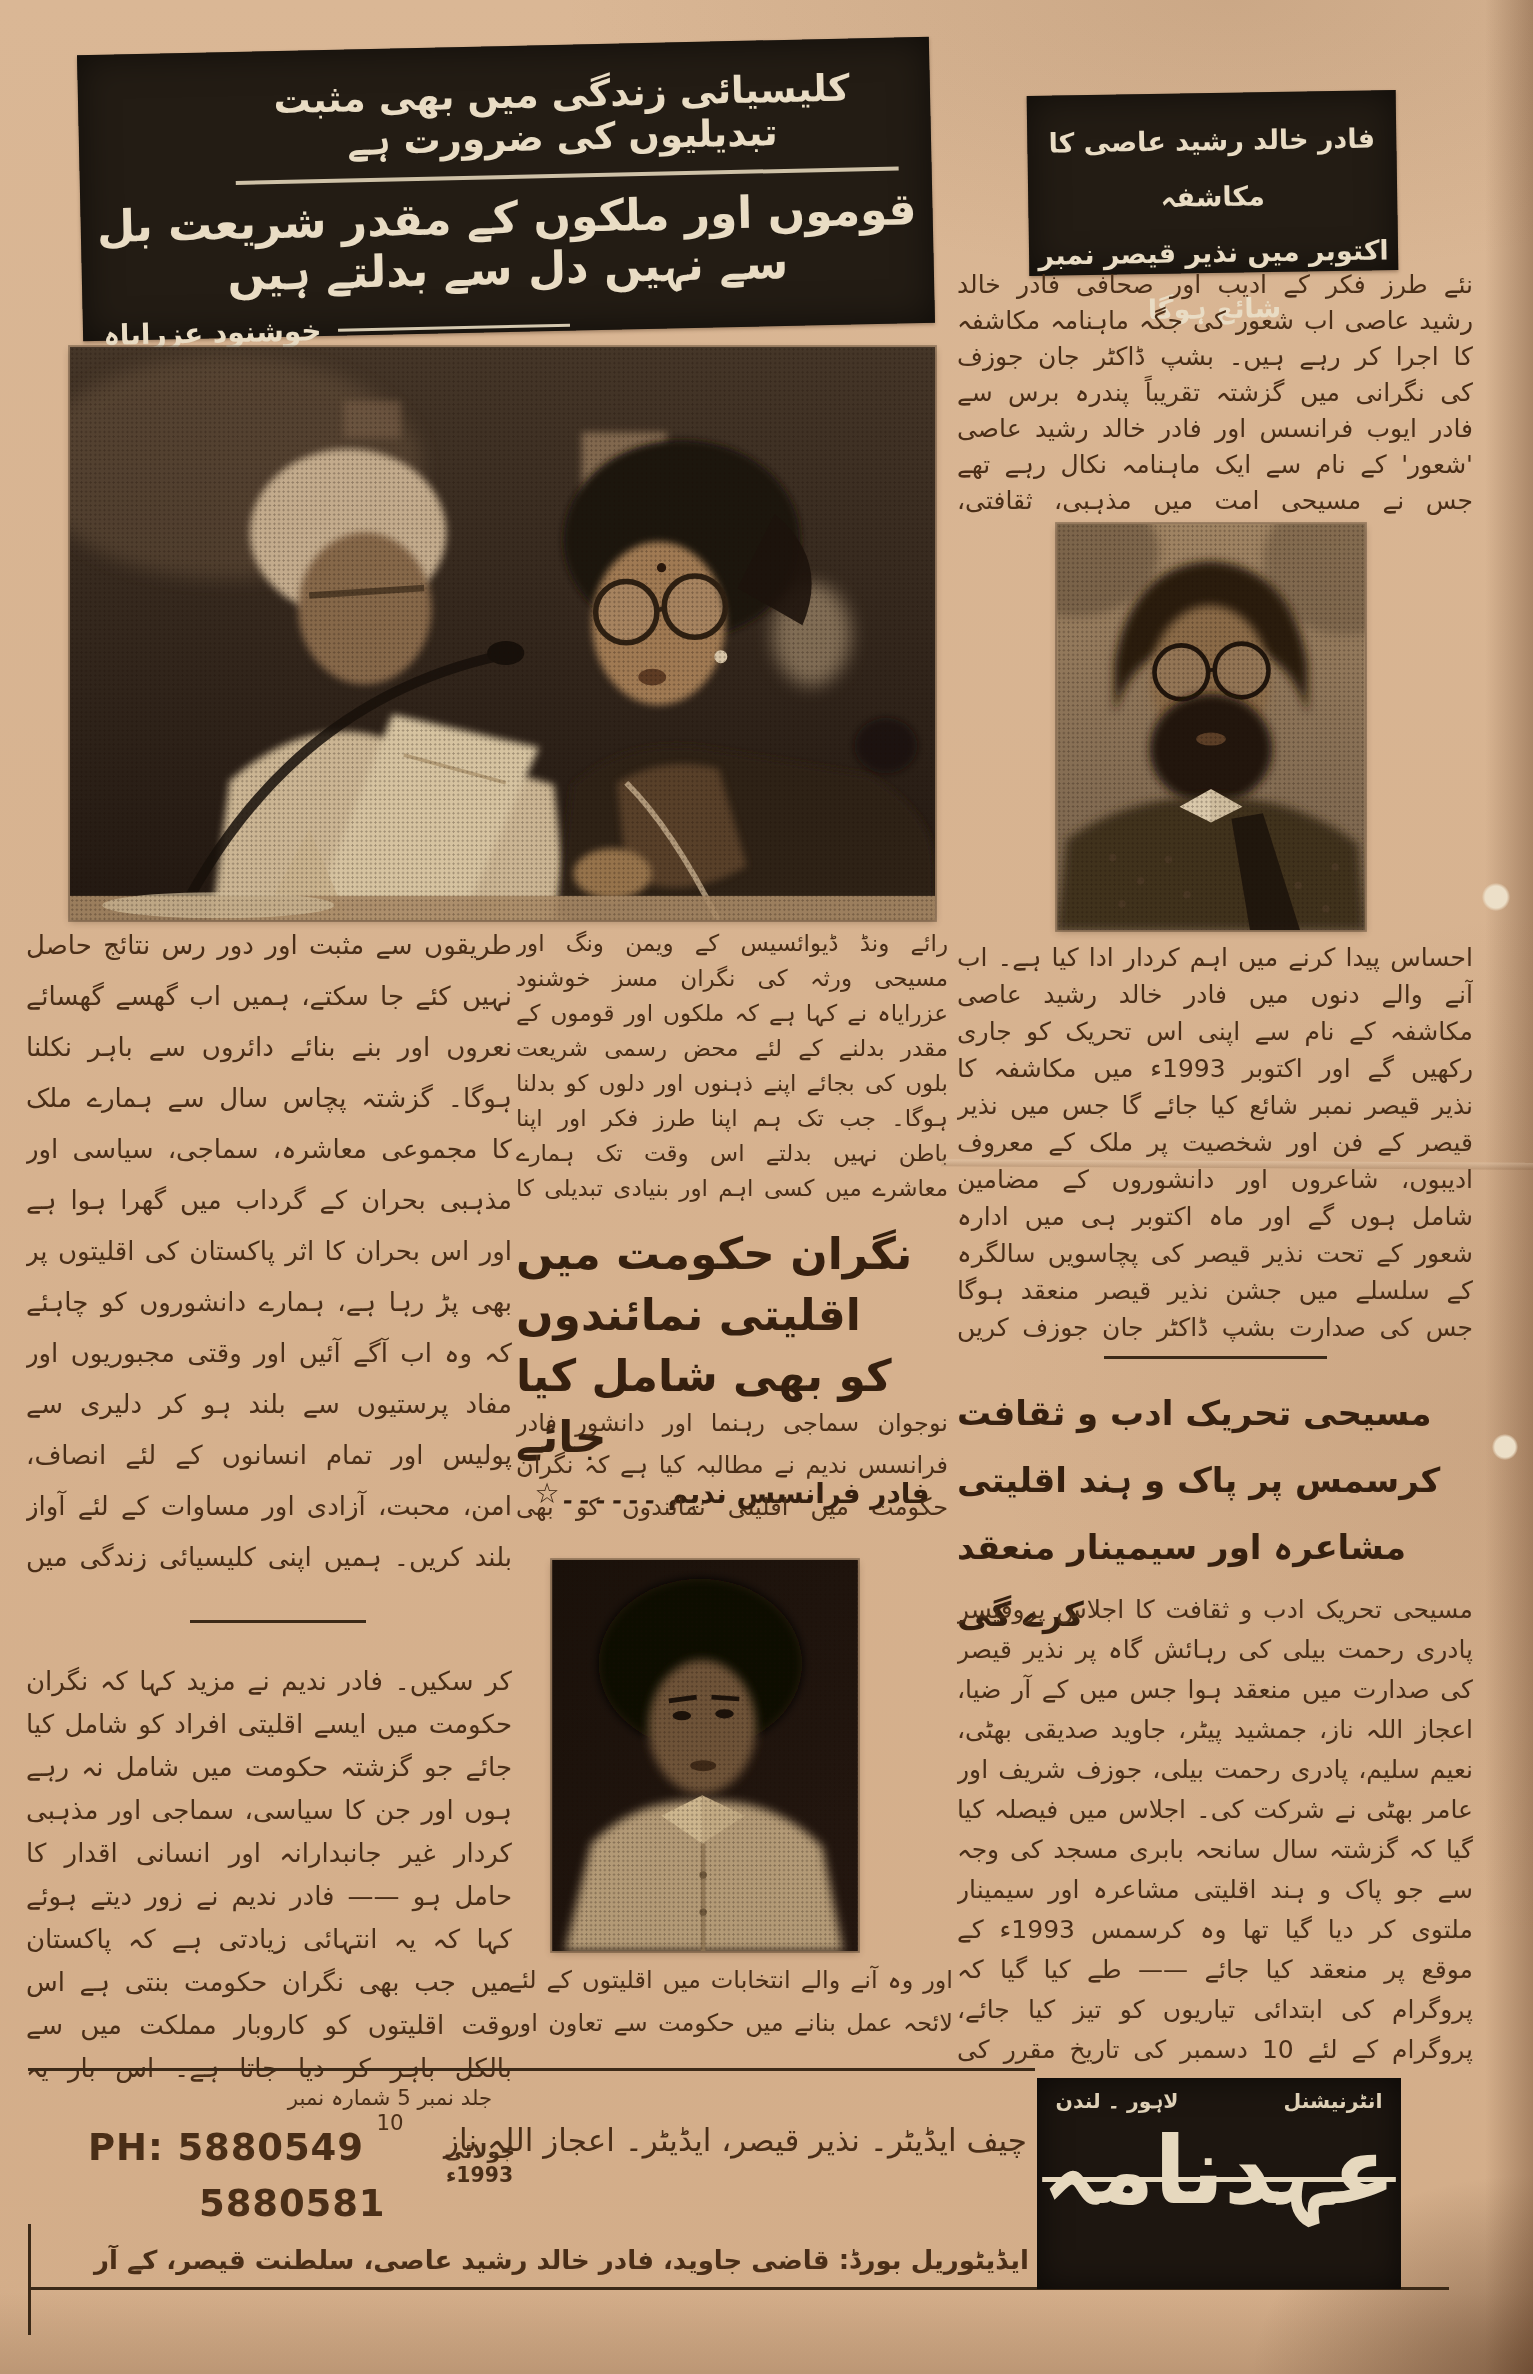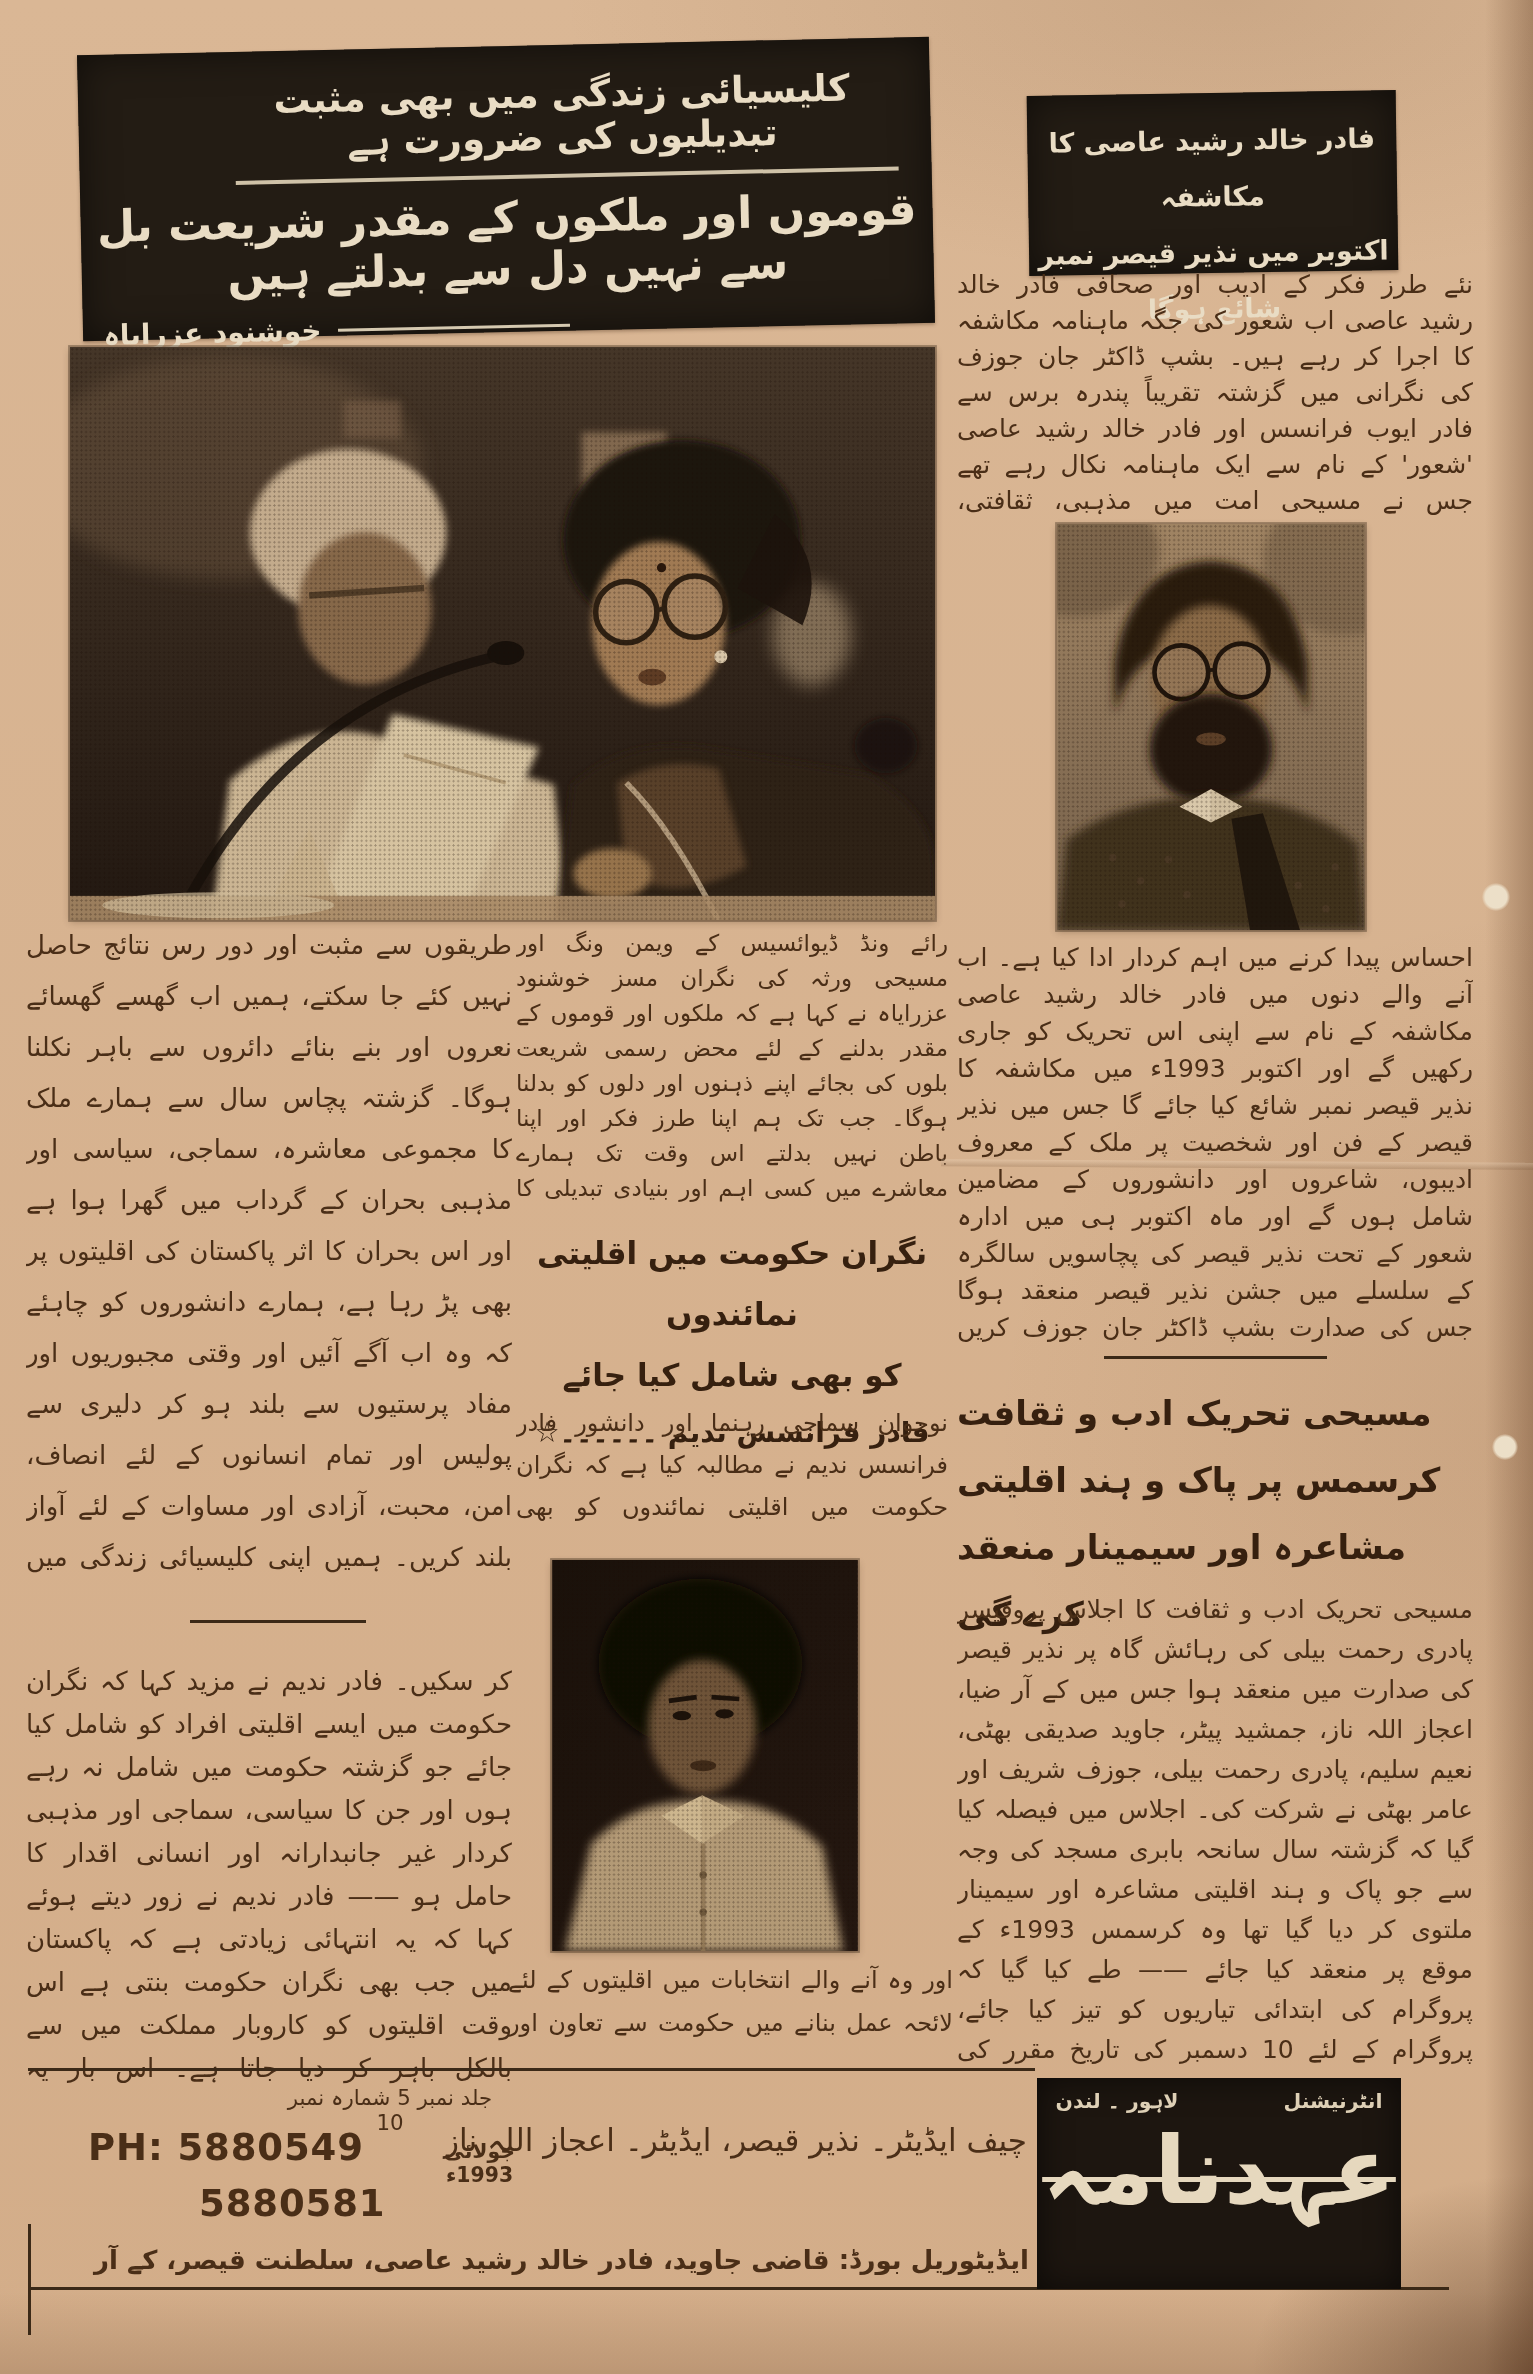--- a/index.html
+++ b/index.html
@@ -33,21 +33,21 @@
   .byline-name{ font-size:28px; font-weight:bold; }
   .announce-box{ left:1028px; top:93px; width:369px; height:160px; transform:rotate(-0.9deg); padding-top:20.4px; }
   .announce-line{ direction:rtl; text-align:center; font-size:27px; font-weight:bold; line-height:56px; }
   .photo{ box-shadow:0 0 0 1.9px rgba(40,25,12,.35), 0 2.8px 7.4px rgba(60,35,15,.3); overflow:hidden; }
   .halftone::after{
     content:""; position:absolute; inset:0; pointer-events:none;
     background-image:radial-gradient(rgba(25,12,5,.28) 0.9px, transparent 1.3px);
     background-size:4.6px 4.6px;
   }
   .sep-rule{ background:#3b2917; height:2.8px; }
-  .mid-head{ direction:rtl; text-align:center; font-size:31px; font-weight:bold; line-height:61px; color:#36200f;}
+  .mid-head{ direction:rtl; text-align:left; font-size:44px; font-weight:bold; line-height:61px; color:#36200f;}
   .mid-attr{ direction:rtl; text-align:center; font-size:28px; line-height:54px; color:#36200f; font-weight:bold;}
   .right-head{ direction:rtl; text-align:left; font-size:34px; font-weight:bold; line-height:67px; color:#36200f;}
   .footer-rule-h{ left:28px; top:2068px; width:1007px; }
   .mast-box{ left:1037px; top:2078px; width:364px; height:211px; background:#1d1610; z-index:2;
              box-shadow: inset 0 0 33px rgba(0,0,0,.6);}
   .mast-tags{ direction:rtl; display:flex; justify-content:space-between; padding:11px 18.6px 0; color:#ded0b6; font-size:20.4px; font-weight:bold;}
   .mast-title{ text-align:center; font-size:93px; font-weight:bold; color:#e6d8be; margin-top:3.7px; letter-spacing:-1.9px;
                text-decoration:underline; text-decoration-thickness:4.6px; text-underline-offset:-26px; text-decoration-skip-ink:none;}
   .f-issue{ left:274px; top:2085px; width:232px; direction:rtl; text-align:center; font-size:21.3px; font-weight:normal;}
   .f-editors{ left:519px; top:2122px; width:508px; direction:rtl; text-align:right; font-size:31px; font-weight:normal; white-space:nowrap;}

